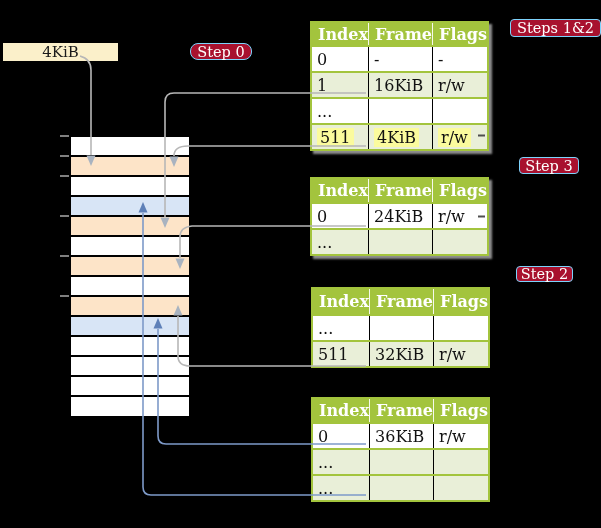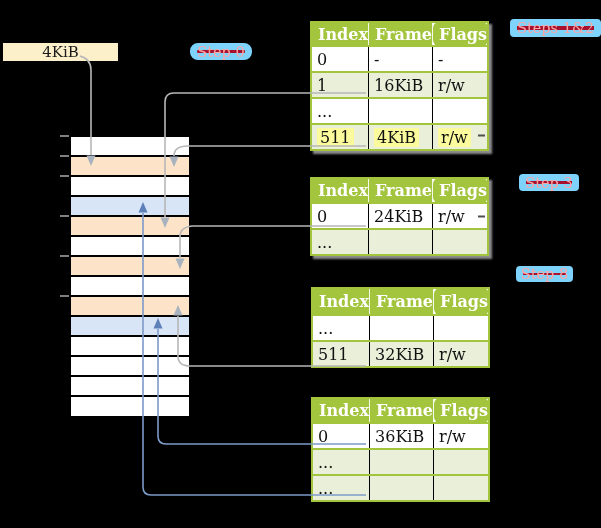--- a/index.html
+++ b/index.html
@@ -9,43 +9,43 @@
   }
   
   .free-frame{
     position:absolute;left:2px;top:42px;width:117px;height:20px;
     background:#fbf0ca;border:1px solid #000;box-sizing:border-box;
     display:flex;align-items:center;justify-content:center;
     font-size:15px;color:#1a1a1a;
   }
   
   .badge{
-    position:absolute;background:#a8112e;border:7px solid #7dd3fc;border-radius:4px;
-    color:#fca5a5;font-size:14.5px;display:flex;align-items:center;justify-content:center;
+    position:absolute;background:#a8112e;border:1px solid #7dd3fc;border-radius:4px;
+    color:#ffffff;font-size:14.5px;display:flex;align-items:center;justify-content:center;
     box-sizing:border-box;white-space:nowrap;
   }
   .badge.step0 {left:190px;top:43px;width:62px;height:17px;border-radius:8px;}
   .badge.steps12{left:510px;top:19px;width:91px;height:18px;}
-  .badge.step3 {left:519px;top:174px;width:60px;height:17px;}
+  .badge.step3 {left:519px;top:157px;width:60px;height:17px;}
   .badge.step4 {left:516px;top:266px;width:57px;height:16px;}
   
   .memstack{
     position:absolute;left:69px;top:135px;width:122px;height:283px;
     border:2px solid #000;box-sizing:border-box;background:#fff;
   }
   .memrow{width:100%;height:20px;box-sizing:border-box;border-bottom:2px solid #000;}
   .memrow:last-child{border-bottom:none;height:19px;}
   
   .ptable{position:absolute;border-collapse:collapse;background:#fff;}
   .ptable,.ptable td,.ptable th{box-sizing:border-box;}
   .ptable th{
     background:#a3c43d;color:#fff;font-size:16px;font-weight:bold;text-align:left;
     padding:0 0 0 6px;height:25px;border-right:1px solid rgba(255,255,255,.9);margin-top:18px;
   }
-  .ptable th:last-child{border-right:none;border-radius:6px;}
+  .ptable th:last-child{border-right:none;}
   .ptable td{
     font-size:16px;color:#111;padding:0 0 0 5px;height:26px;
     border-top:2px solid #a3c43d;border-right:1px solid #000;vertical-align:middle;
   }
   .ptable td:last-child{border-right:none;}
   .ptable{border:2px solid #a3c43d;}
   .ptable tr.shaded td{background:#e9efd8;}
   .col-index{width:57px;} .col-frame{width:61px;} .col-flags{width:53px;}
   .shadowed{box-shadow:3px 3px 2px #8d8d8d;}
   .t1{left:310px;top:21px;}
@@ -70,21 +70,21 @@
   <div class="badge step0">
       <span>Step 0</span>
     </div>
   <div class="badge steps12">
       <span>Steps 1&amp;2</span>
     </div>
   <div class="badge step3">
       <span>Step 3</span>
     </div>
   <div class="badge step4">
-      <span>Step 8</span>
+      <span>Step 2</span>
     </div>
 
   <div class="memstack">
     <div class="memrow" style="background: rgb(255, 255, 255);"></div>
     <div class="memrow" style="background: rgb(253, 228, 200);"></div>
     <div class="memrow" style="background: rgb(255, 255, 255);"></div>
     <div class="memrow" style="background: rgb(216, 229, 246);"></div>
     <div class="memrow" style="background: rgb(253, 228, 200);"></div>
     <div class="memrow" style="background: rgb(255, 255, 255);"></div>
     <div class="memrow" style="background: rgb(253, 228, 200);"></div>

